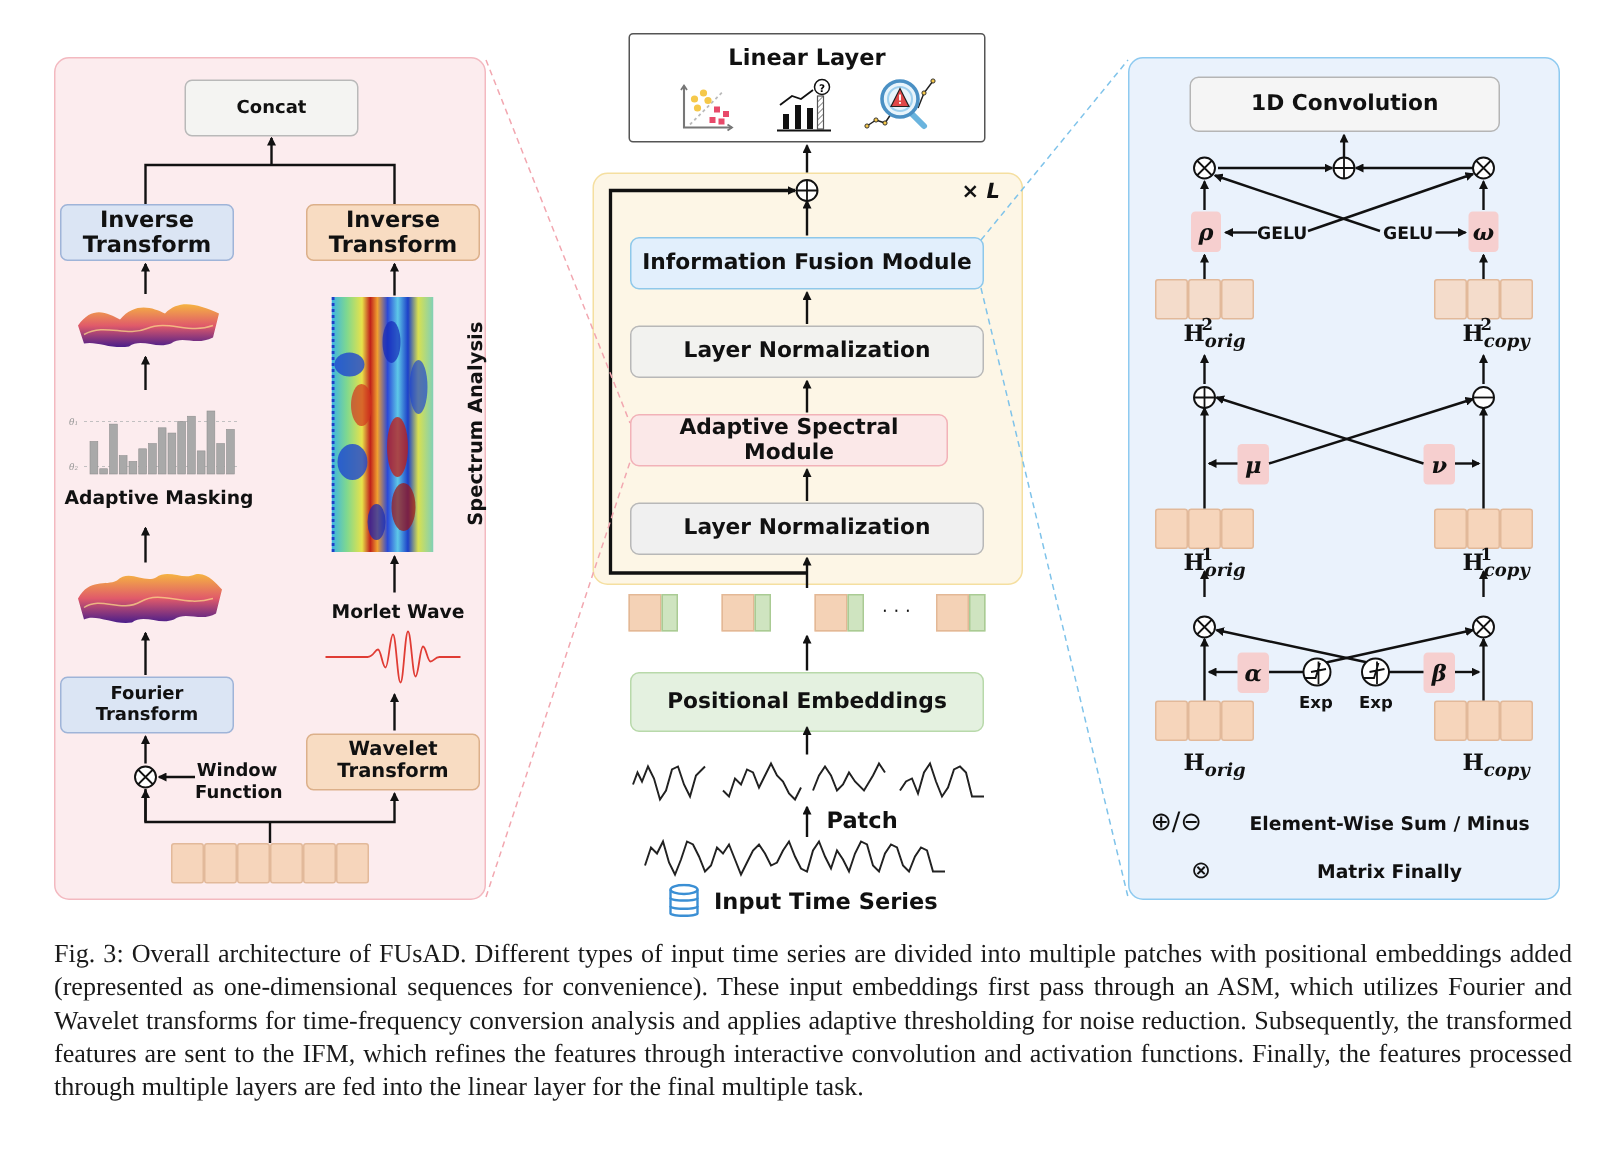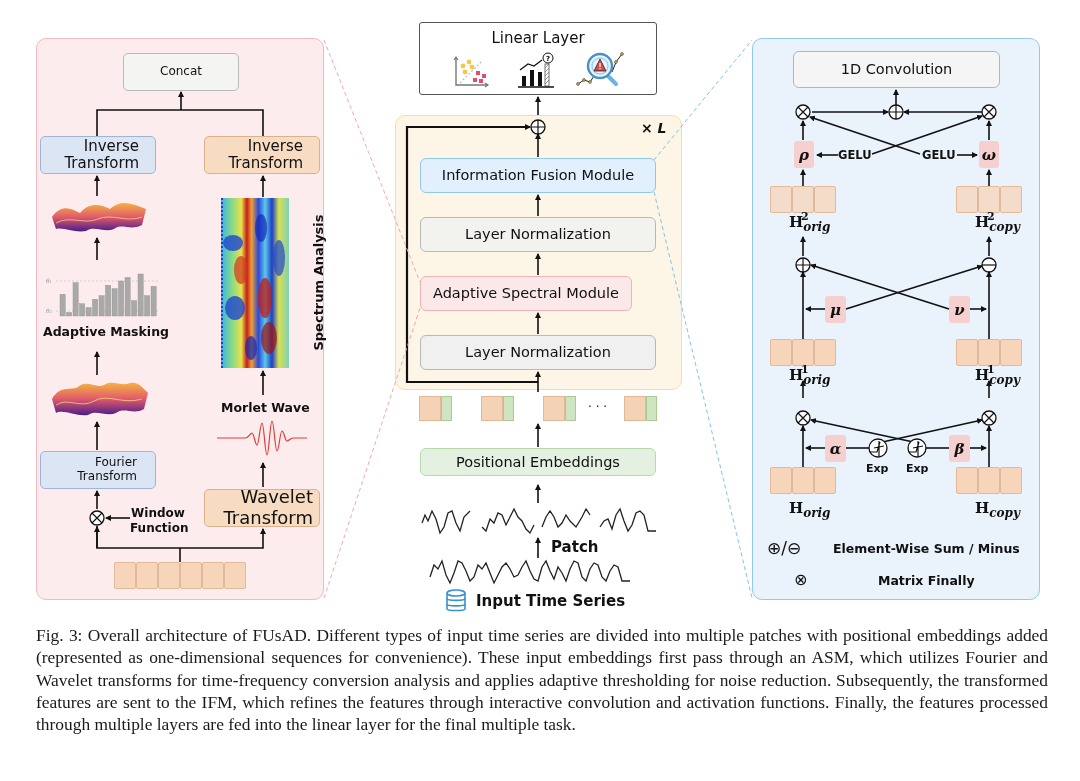--- a/index.html
+++ b/index.html
@@ -1,18 +1,18 @@
 <!DOCTYPE html>
 <html><head>
 <meta charset="utf-8">
 <style>
   html, body { margin: 0; padding: 0; background: #ffffff; }
   body { width: 1080px; height: 781px; position: relative; overflow: hidden; font-family: "DejaVu Sans", sans-serif; color: #111; }
   .abs { position: absolute; }
-  .box { position: absolute; box-sizing: border-box; display: flex; align-items: center; justify-content: center; text-align: right; font-weight: normal; color: #111; line-height: 1.15; }
+  .box { position: absolute; box-sizing: border-box; display: flex; align-items: center; justify-content: center; text-align: center; font-weight: bold; color: #111; line-height: 1.15; }
   .panel { position: absolute; box-sizing: border-box; border-radius: 10px; }
   .cell { position: absolute; box-sizing: border-box; background: #f6d5bb; border: 1px solid #e2b99a; border-radius: 2px; }
   .patch-o { position: absolute; box-sizing: border-box; background: #f4d2b6; border: 1px solid #e3b896; }
   .patch-g { position: absolute; box-sizing: border-box; background: #cfe4c0; border: 1px solid #aacb94; }
   .lbl { position: absolute; font-weight: bold; font-size: 12px; color: #111; white-space: nowrap; }
   .greek { position: absolute; box-sizing: border-box; background: #f6cfcf; border-radius: 3px; font-family: "DejaVu Serif", serif; font-style: italic; font-weight: bold; font-size: 15px; display: flex; align-items: center; justify-content: center; }
   .hsub { position: absolute; font-family: "DejaVu Serif", serif; font-weight: bold; font-size: 15px; white-space: nowrap; }
   .hsub sub { font-style: italic; font-size: 12px; position: relative; }
   .hsub .sp { position: absolute; font-size: 11px; }
   svg.overlay { position: absolute; left: 0; top: 0; pointer-events: none; }
@@ -110,21 +110,21 @@
   <ellipse cx="30" cy="150" rx="6" ry="12" fill="#1428b8" opacity="0.7"></ellipse>
   <line x1="1" y1="0" x2="1" y2="170" stroke="#1e3ec8" stroke-width="2" stroke-dasharray="2,2"></line>
 </svg>
 <div class="lbl" style="left:250px;top:275px;font-size:13px;transform:rotate(-90deg);transform-origin:center;">Spectrum Analysis</div>
 
 <div class="lbl" style="left:221px;top:400px;font-size:12.5px;">Morlet Wave</div>
 <svg class="abs" style="left:215px;top:415px;" width="94" height="46" viewBox="0 0 94 46">
   <path d="M2,23 L30,23 C34,23 35,18 37,18 C39,18 40,30 42,30 C44,30 45,8 47,8 C49,8 50,40 52,40 C54,40 55,6 57,6 C59,6 60,36 62,36 C64,36 65,16 67,16 C69,16 70,26 72,26 C74,26 75,23 78,23 L92,23" stroke="#e03c34" stroke-width="1.2" fill="none"></path>
 </svg>
 
-<div class="box" style="left:204px;top:489px;width:116px;height:38px;background:#f8dcc2;border:1px solid #dcb08a;border-radius:5px;font-size:18px;padding:0 6px;">
+<div class="box" style="left:204px;top:489px;width:116px;height:38px;background:#f8dcc2;border:1px solid #dcb08a;border-radius:5px;font-size:13px;padding:0 6px;">
   <span>Wavelet Transform</span>
 </div>
 
 <div>
   <div class="cell" style="left:114px;top:562px;width:22px;height:27px;"></div>
   <div class="cell" style="left:136px;top:562px;width:22px;height:27px;"></div>
   <div class="cell" style="left:158px;top:562px;width:22px;height:27px;"></div>
   <div class="cell" style="left:180px;top:562px;width:22px;height:27px;"></div>
   <div class="cell" style="left:202px;top:562px;width:22px;height:27px;"></div>
   <div class="cell" style="left:224px;top:562px;width:22px;height:27px;"></div>
@@ -194,21 +194,21 @@
     <div class="patch-g" style="left:441px;top:396px;width:11px;height:25px;"></div>
   <div class="patch-o" style="left:481px;top:396px;width:22px;height:25px;"></div>
     <div class="patch-g" style="left:503px;top:396px;width:11px;height:25px;"></div>
   <div class="patch-o" style="left:543px;top:396px;width:22px;height:25px;"></div>
     <div class="patch-g" style="left:565px;top:396px;width:11px;height:25px;"></div>
   <div class="patch-o" style="left:624px;top:396px;width:22px;height:25px;"></div>
     <div class="patch-g" style="left:646px;top:396px;width:11px;height:25px;"></div>
 </div>
 <div class="lbl" style="left:588px;top:400px;font-size:12px;font-weight:normal;">· · ·</div>
 
-<div class="box" style="left:420px;top:448px;width:236px;height:28px;background:#e4f1e0;border:1px solid #b8d9aa;border-radius:6px;font-size:14.5px;">
+<div class="box" style="left:420px;top:448px;width:236px;height:40px;background:#e4f1e0;border:1px solid #b8d9aa;border-radius:6px;font-size:14.5px;">
   <span>Positional Embeddings</span>
 </div>
 
 <svg class="abs" style="left:420px;top:505px;" width="240" height="32" viewBox="0 0 240 32">
   <path d="M2,18 L5,10 L8,16 L12,6 L16,14 L20,28 L24,22 L28,8 L32,6 L36,18 L40,26 L44,12 L50,6" stroke="#222" stroke-width="1.3" fill="none"></path>
   <path d="M62,22 L66,26 L70,14 L74,18 L78,8 L82,10 L86,20 L90,12 L94,4 L98,12 L102,16 L106,24 L110,28 L114,20" stroke="#222" stroke-width="1.3" fill="none"></path>
   <path d="M122,22 L126,12 L130,6 L134,12 L138,22 L142,18 L146,10 L150,16 L156,22 L162,12 L166,4 L170,10" stroke="#222" stroke-width="1.3" fill="none"></path>
   <path d="M180,22 L184,16 L188,14 L192,24 L196,10 L200,4 L204,16 L208,26 L212,20 L216,8 L220,6 L224,10 L228,26 L236,26" stroke="#222" stroke-width="1.3" fill="none"></path>
 </svg>
 <div class="lbl" style="left:551px;top:538px;font-size:15px;">Patch</div>

